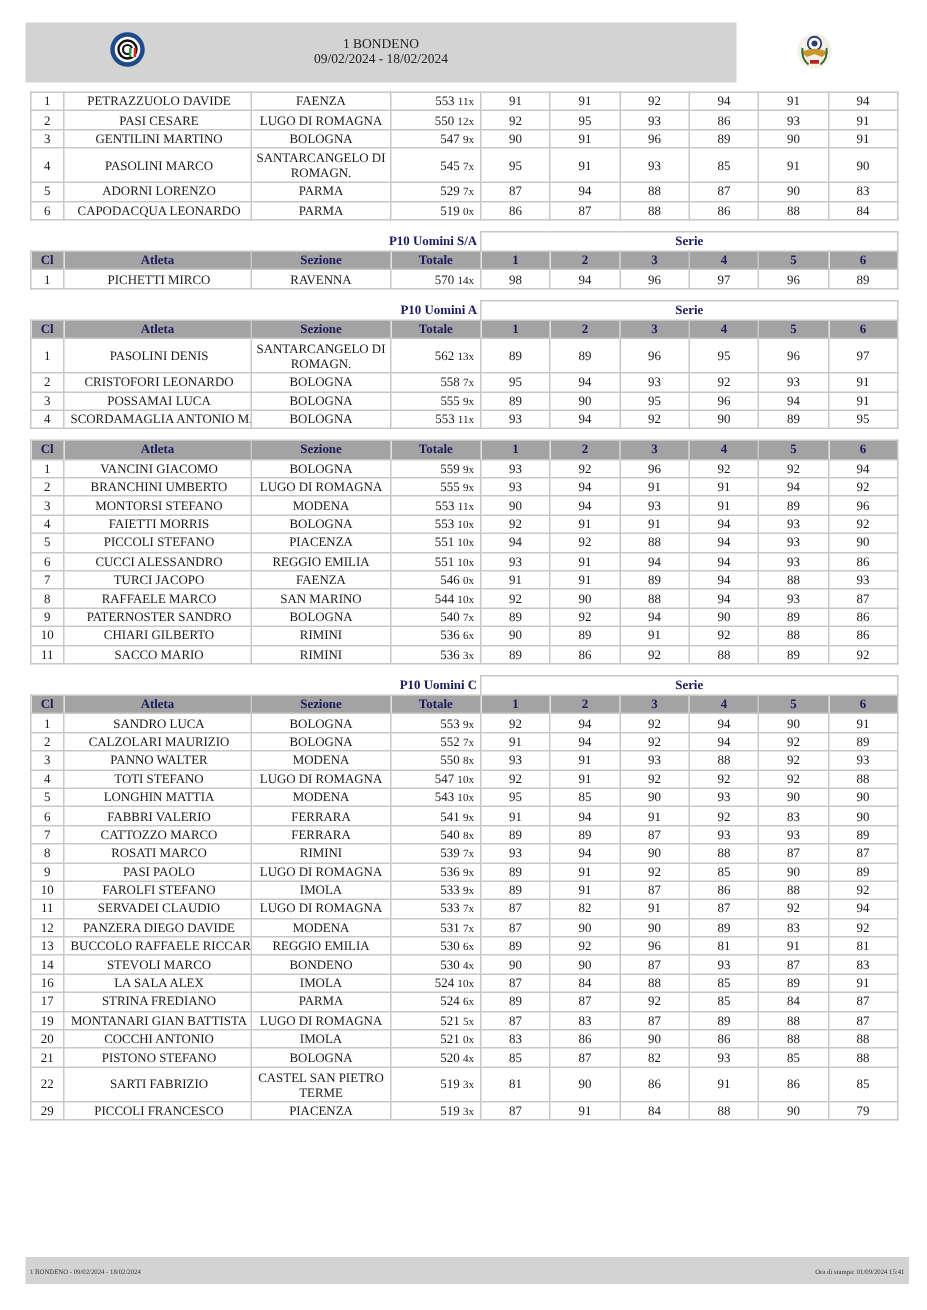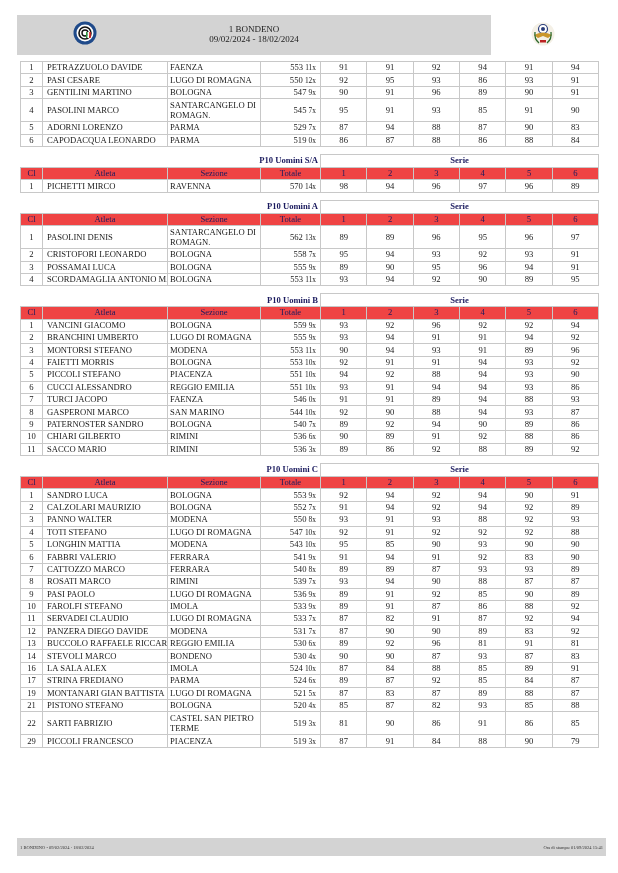--- a/index.html
+++ b/index.html
@@ -18,34 +18,34 @@
 
   table { border-collapse: collapse; width: 578px; table-layout: fixed; font-size: 8.6px; }
   col.c-cl { width: 22px; }
   col.c-at { width: 125px; }
   col.c-se { width: 93px; }
   col.c-to { width: 60px; }
   col.c-s { width: 46.33px; }
 
   td, th { border: 1px solid #c8c8c8; padding: 0 2px; height: 12.4px; line-height: 11px; white-space: nowrap; overflow: hidden; }
   td.cl { text-align: center; }
-  td.at { padding-left: 4px; text-align: left; }
-  td.se { text-align: left; }
+  td.at { padding-left: 4px; text-align: center; }
+  td.se { text-align: center; }
   td.to { text-align: right; padding-right: 4px; padding-left: 15px; }
   td.to .x { font-size: 7.4px; }
   td.s { text-align: center; }
   tr.tall td { height: 23px; }
   td.se.wrap { white-space: normal; line-height: 10px; }
 
   .section { margin-top: 7px; }
   .sec-head { border: none; }
   .sec-head td { height: 13px; }
   td.sec-title { border: none; color: #1a1a5e; font-weight: bold; font-size: 8.6px; padding-left: 0; text-align: right; }
   td.serie { text-align: center; color: #1a1a5e; font-weight: bold; border-bottom: 1px solid #c8c8c8; }
-  tr.colhead th { color: #1a1a5e; font-weight: normal; text-align: center; background: #ef4444; }
+  tr.colhead th { color: #1a1a5e; font-weight: bold; text-align: center; background: #a3a3a3; }
 
   .page-footer {
     position: absolute; left: 17px; top: 838px; width: 589px; height: 18px;
     background: #d3d3d3; font-size: 4.5px; color: #333;
   }
   .page-footer .fl { position: absolute; left: 3px; top: 7px; }
   .page-footer .fr { position: absolute; right: 3px; top: 7px; }
 </style>
 </head>
 <body>
@@ -302,24 +302,20 @@
             <col class="c-se">
             <col class="c-to">
             <col class="c-s">
             <col class="c-s">
             <col class="c-s">
             <col class="c-s">
             <col class="c-s">
             <col class="c-s">
           </colgroup>
     <tbody>
-            <tr class="sec-head">
-      <td colspan="4" class="sec-title">P10 Uomini B</td>
-      <td colspan="6" class="serie">Serie</td>
-    </tr>
     <tr class="colhead">
       <th>Cl</th>
       <th>Atleta</th>
       <th>Sezione</th>
       <th>Totale</th>
               <th>1</th>
               <th>2</th>
               <th>3</th>
               <th>4</th>
               <th>5</th>
@@ -404,21 +400,21 @@
               <td class="to"><span>546</span> <span class="x">0x</span></td>
               <td class="s">91</td>
               <td class="s">91</td>
               <td class="s">89</td>
               <td class="s">94</td>
               <td class="s">88</td>
               <td class="s">93</td>
             </tr>
             <tr>
               <td class="cl">8</td>
-              <td class="at">GASPERONI MARCO</td>
+              <td class="at">RAFFAELE MARCO</td>
               <td class="se">SAN MARINO</td>
               <td class="to"><span>544</span> <span class="x">10x</span></td>
               <td class="s">92</td>
               <td class="s">90</td>
               <td class="s">88</td>
               <td class="s">94</td>
               <td class="s">93</td>
               <td class="s">87</td>
             </tr>
             <tr>
@@ -689,20 +685,32 @@
               <td class="se">LUGO DI ROMAGNA</td>
               <td class="to"><span>521</span> <span class="x">5x</span></td>
               <td class="s">87</td>
               <td class="s">83</td>
               <td class="s">87</td>
               <td class="s">89</td>
               <td class="s">88</td>
               <td class="s">87</td>
             </tr>
             <tr>
+              <td class="cl">20</td>
+              <td class="at">COCCHI ANTONIO</td>
+              <td class="se">IMOLA</td>
+              <td class="to"><span>521</span> <span class="x">0x</span></td>
+              <td class="s">83</td>
+              <td class="s">86</td>
+              <td class="s">90</td>
+              <td class="s">86</td>
+              <td class="s">88</td>
+              <td class="s">88</td>
+            </tr>
+            <tr>
               <td class="cl">21</td>
               <td class="at">PISTONO STEFANO</td>
               <td class="se">BOLOGNA</td>
               <td class="to"><span>520</span> <span class="x">4x</span></td>
               <td class="s">85</td>
               <td class="s">87</td>
               <td class="s">82</td>
               <td class="s">93</td>
               <td class="s">85</td>
               <td class="s">88</td>

